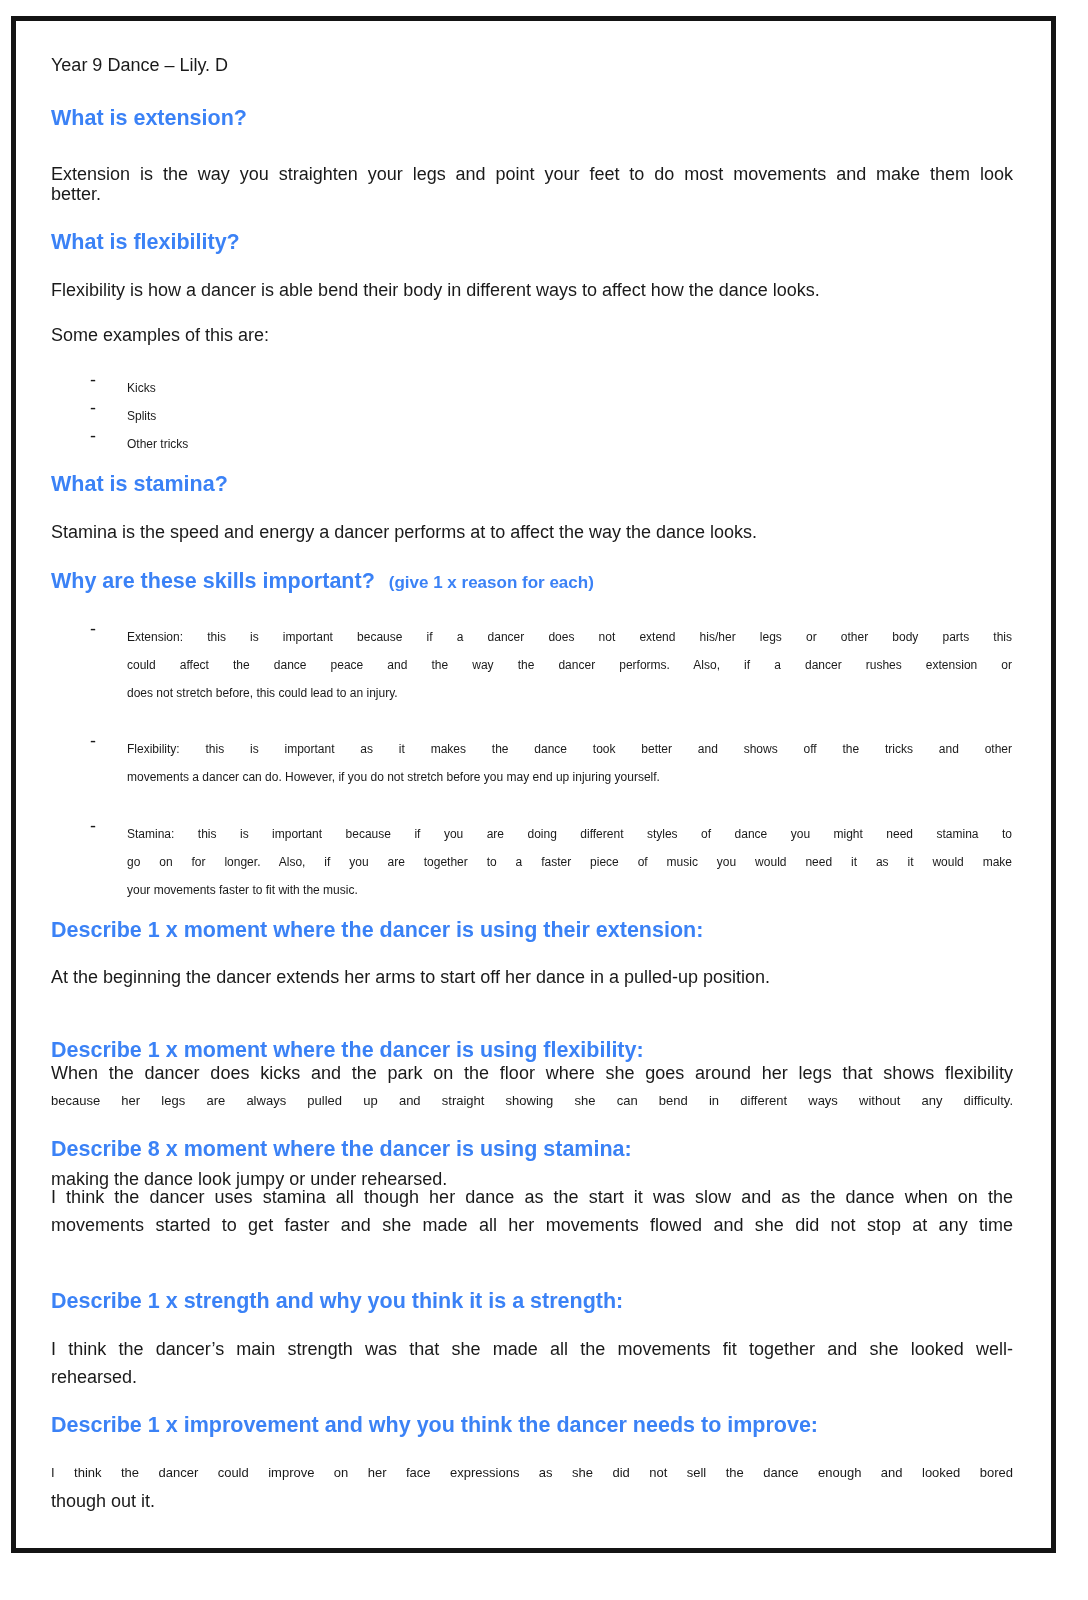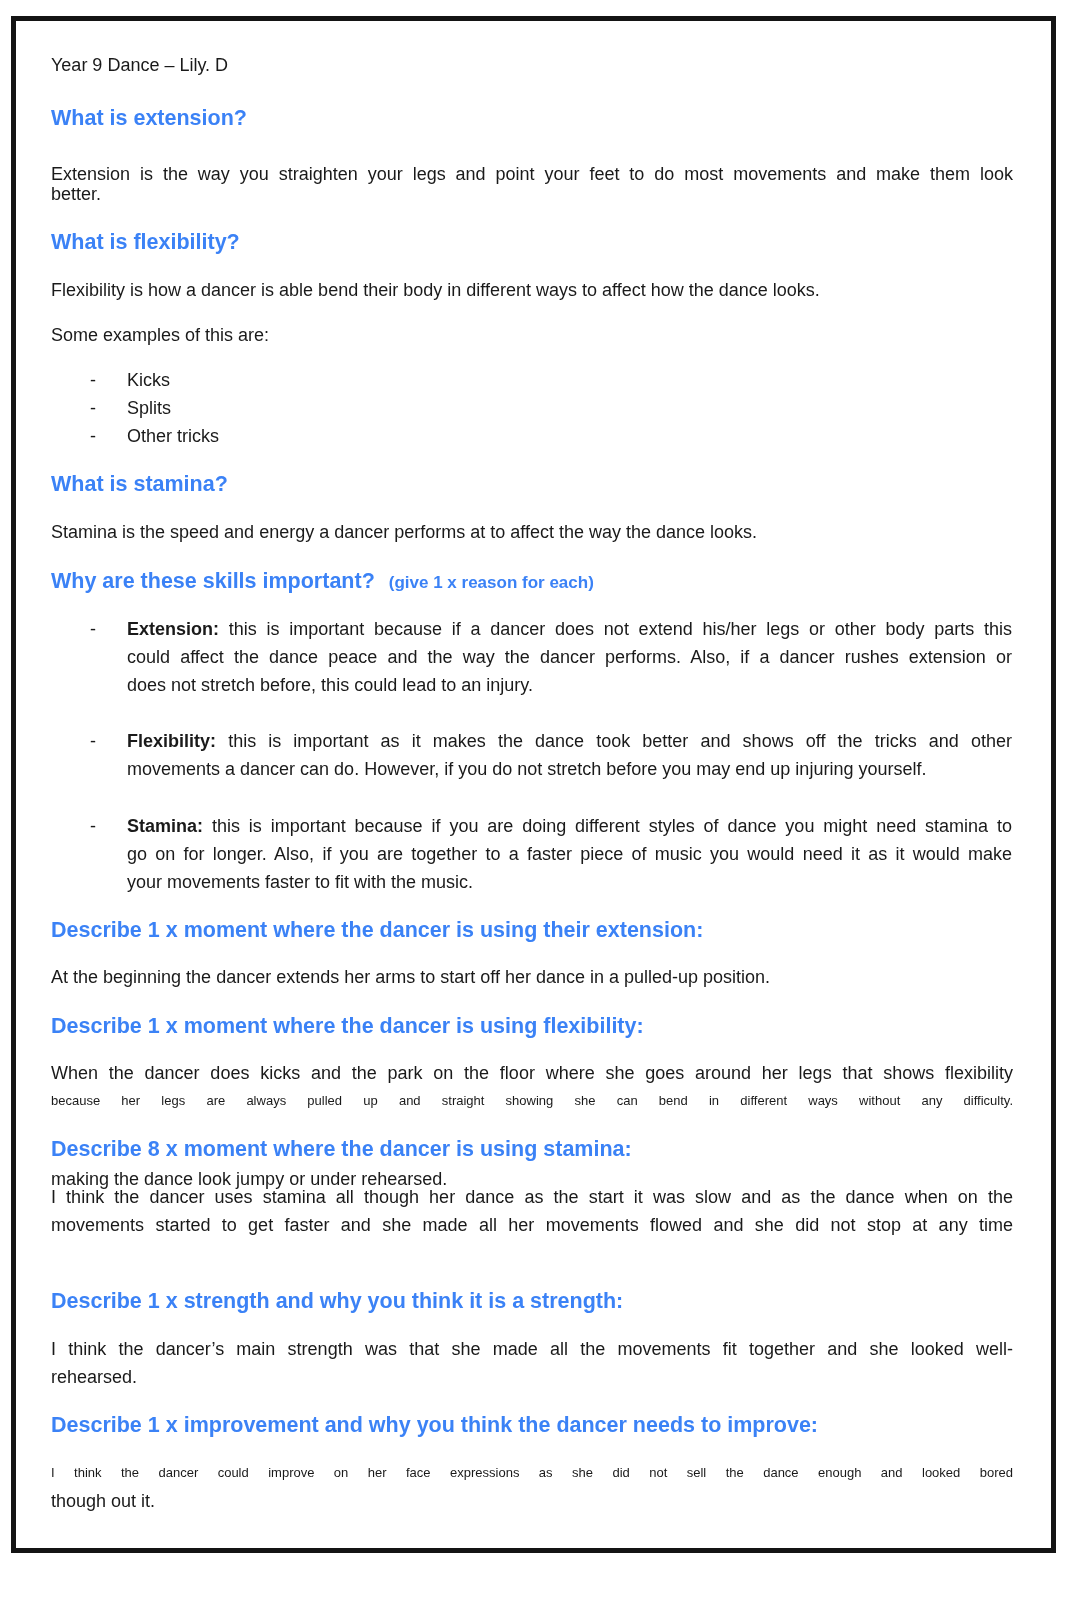--- a/index.html
+++ b/index.html
@@ -4,23 +4,23 @@
 <style>
   html, body { margin: 0; padding: 0; background: #ffffff; }
   body { width: 1088px; height: 1600px; position: relative; overflow: hidden;
          font-family: "Liberation Sans", "DejaVu Sans", sans-serif; color: #1a1a1a; }
   .frame { position: absolute; left: 11px; top: 16px; width: 1035px; height: 1527px;
            border: 5px solid #141414; }
   .t { position: absolute; left: 51px; white-space: nowrap; font-size: 18px; line-height: 28px; }
   .h { font-weight: bold; font-size: 21.5px; color: #3b82f6; }
   .just { width: 962px; text-align: justify; text-align-last: justify; white-space: normal; }
   .dash { position: absolute; left: 90px; font-size: 18px; line-height: 28px; }
-  .li { position: absolute; left: 127px; font-size: 18px; line-height: 28px; white-space: nowrap; }
+  .li { position: absolute; left: 127px; font-size: 12px; line-height: 28px; white-space: nowrap; margin-top: 8px; }
   .bi { width: 885px; text-align: justify; text-align-last: justify; white-space: normal; }
-  .b { font-weight: bold; }
+  .b { font-weight: normal; }
   .note { font-size: 17px; font-weight: bold; }
   .sm { font-size: 13px; }
 </style>
 </head>
 <body>
 
 <div class="frame"></div>
 
 <div class="t" style="top:51px">Year 9 Dance – Lily. D</div>
 
@@ -65,21 +65,21 @@
 <div>
   <span class="dash" style="top:812px">-</span>
   <div class="li bi" style="top:812px"><span class="b">Stamina:</span><span> this is important because if you are doing different styles of dance you might need stamina to</span></div>
   <div class="li bi" style="top:840px">go on for longer. Also, if you are together to a faster piece of music you would need it as it would make</div>
   <div class="li" style="top:868px">your movements faster to fit with the music.</div>
 </div>
 
 <div class="t h" style="top:916px">Describe 1 x moment where the dancer is using their extension:</div>
 <div class="t" style="top:963px">At the beginning the dancer extends her arms to start off her dance in a pulled-up position.</div>
 
-<div class="t h" style="top:1012px">Describe 1 x moment where the dancer is using flexibility:</div>
+<div class="t h" style="top:1036px">Describe 1 x moment where the dancer is using flexibility:</div>
 <div class="t just" style="top:1059px">When the dancer does kicks and the park on the floor where she goes around her legs that shows flexibility</div>
 <div class="t just sm" style="top:1087px">because her legs are always pulled up and straight showing she can bend in different ways without any difficulty.</div>
 
 <div class="t h" style="top:1135px">Describe 8 x moment where the dancer is using stamina:</div>
 <div class="t just" style="top:1183px">I think the dancer uses stamina all though her dance as the start it was slow and as the dance when on the</div>
 <div class="t just" style="top:1211px">movements started to get faster and she made all her movements flowed and she did not stop at any time</div>
 <div class="t" style="top:1165px">making the dance look jumpy or under rehearsed.</div>
 
 <div class="t h" style="top:1287px">Describe 1 x strength and why you think it is a strength:</div>
 <div class="t just" style="top:1335px">I think the dancer’s main strength was that she made all the movements fit together and she looked well-</div>

